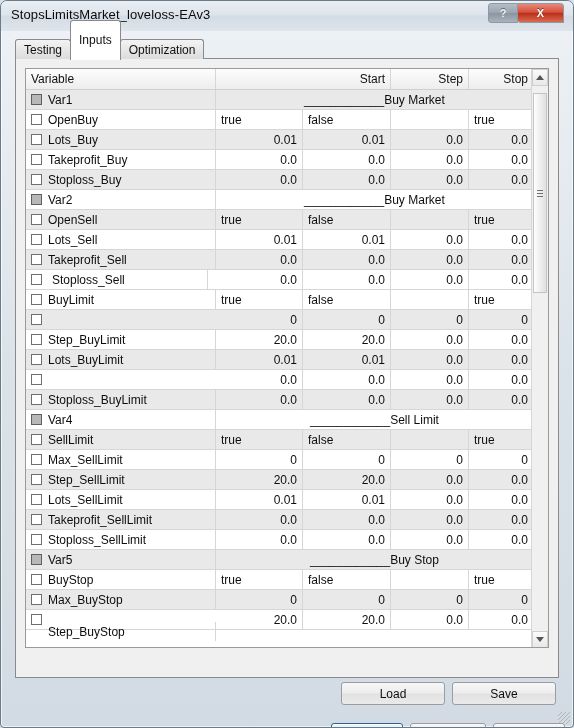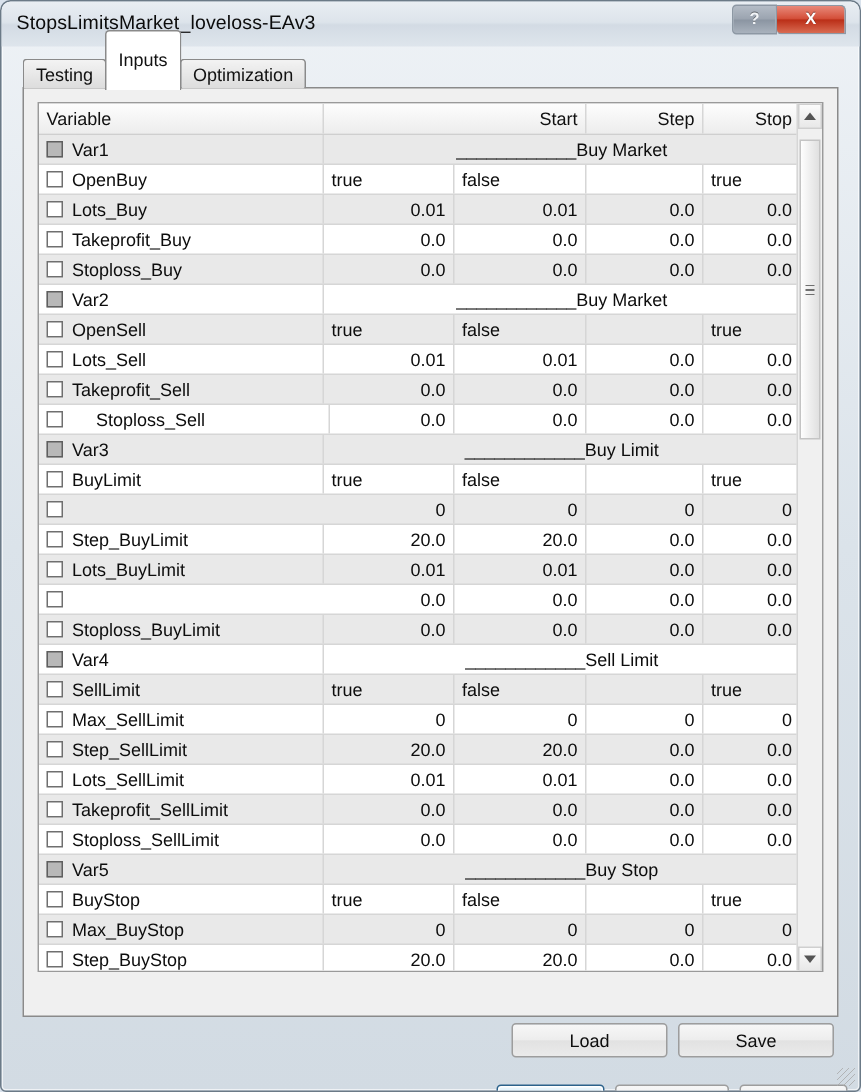--- a/index.html
+++ b/index.html
@@ -328,32 +328,25 @@
             <div class="row alt">
               <div class="chk"></div>
               <div class="cell namecell" style="left: 0px; width: 190px;">Takeprofit_Sell</div>
               <div class="cell r" style="left: 190px; width: 87px;">0.0</div>
               <div class="cell r" style="left: 277px; width: 88px;">0.0</div>
               <div class="cell r" style="left: 365px; width: 78px;">0.0</div>
               <div class="cell r" style="left: 443px; width: 64px; border-right: none;">0.0</div>
             </div>
             <div class="row norm">
               <div class="chk"></div>
-              <div class="cell namecell" style="left: 16px; width: 178px;">Stoploss_Sell</div>
-              <div class="cell r" style="left: 190px; width: 87px;">0.0</div>
-              <div class="cell r" style="left: 277px; width: 88px;">0.0</div>
-              <div class="cell r" style="left: 365px; width: 78px;">0.0</div>
-              <div class="cell r" style="left: 443px; width: 64px; border-right: none;">0.0</div>
-            </div>
-            <div class="row alt">
-              <div class="chk filled"></div>
-              <div class="cell namecell" style="left: 0px; width: 190px;">Var3</div>
-              <div class="cell sepcell" style="left: 190px; width: 317px;">
-                <span class="sepinner">____________Buy Limit</span>
-              </div>
+              <div class="cell namecell" style="left: 4px; width: 178px;">Stoploss_Sell</div>
+              <div class="cell r" style="left: 190px; width: 87px;">0.0</div>
+              <div class="cell r" style="left: 277px; width: 88px;">0.0</div>
+              <div class="cell r" style="left: 365px; width: 78px;">0.0</div>
+              <div class="cell r" style="left: 443px; width: 64px; border-right: none;">0.0</div>
             </div>
             <div class="row norm">
               <div class="chk"></div>
               <div class="cell namecell" style="left: 0px; width: 190px;">BuyLimit</div>
               <div class="cell" style="left: 190px; width: 87px;">true</div>
               <div class="cell" style="left: 277px; width: 88px;">false</div>
               <div class="cell" style="left: 365px; width: 78px;"></div>
               <div class="cell" style="left: 443px; width: 64px; border-right: none;">true</div>
             </div>
             <div class="row alt">
@@ -467,21 +460,21 @@
             <div class="row alt">
               <div class="chk"></div>
               <div class="cell namecell" style="left: 0px; width: 190px;">Max_BuyStop</div>
               <div class="cell r" style="left: 190px; width: 87px;">0</div>
               <div class="cell r" style="left: 277px; width: 88px;">0</div>
               <div class="cell r" style="left: 365px; width: 78px;">0</div>
               <div class="cell r" style="left: 443px; width: 64px; border-right: none;">0</div>
             </div>
             <div class="row norm">
               <div class="chk"></div>
-              <div class="cell namecell" style="left: 0px; width: 190px;">Step_BuyStop</div>
+              <div class="cell namecell" style="left: 0px; width: 190px; margin-top: 12px;">Step_BuyStop</div>
               <div class="cell r" style="left: 190px; width: 87px;">20.0</div>
               <div class="cell r" style="left: 277px; width: 88px;">20.0</div>
               <div class="cell r" style="left: 365px; width: 78px;">0.0</div>
               <div class="cell r" style="left: 443px; width: 64px; border-right: none;">0.0</div>
             </div>
           </div>
 
         <div id="vscroll">
           <div class="sbtn" id="sbtn-up">
             <div class="arrow up"></div>

